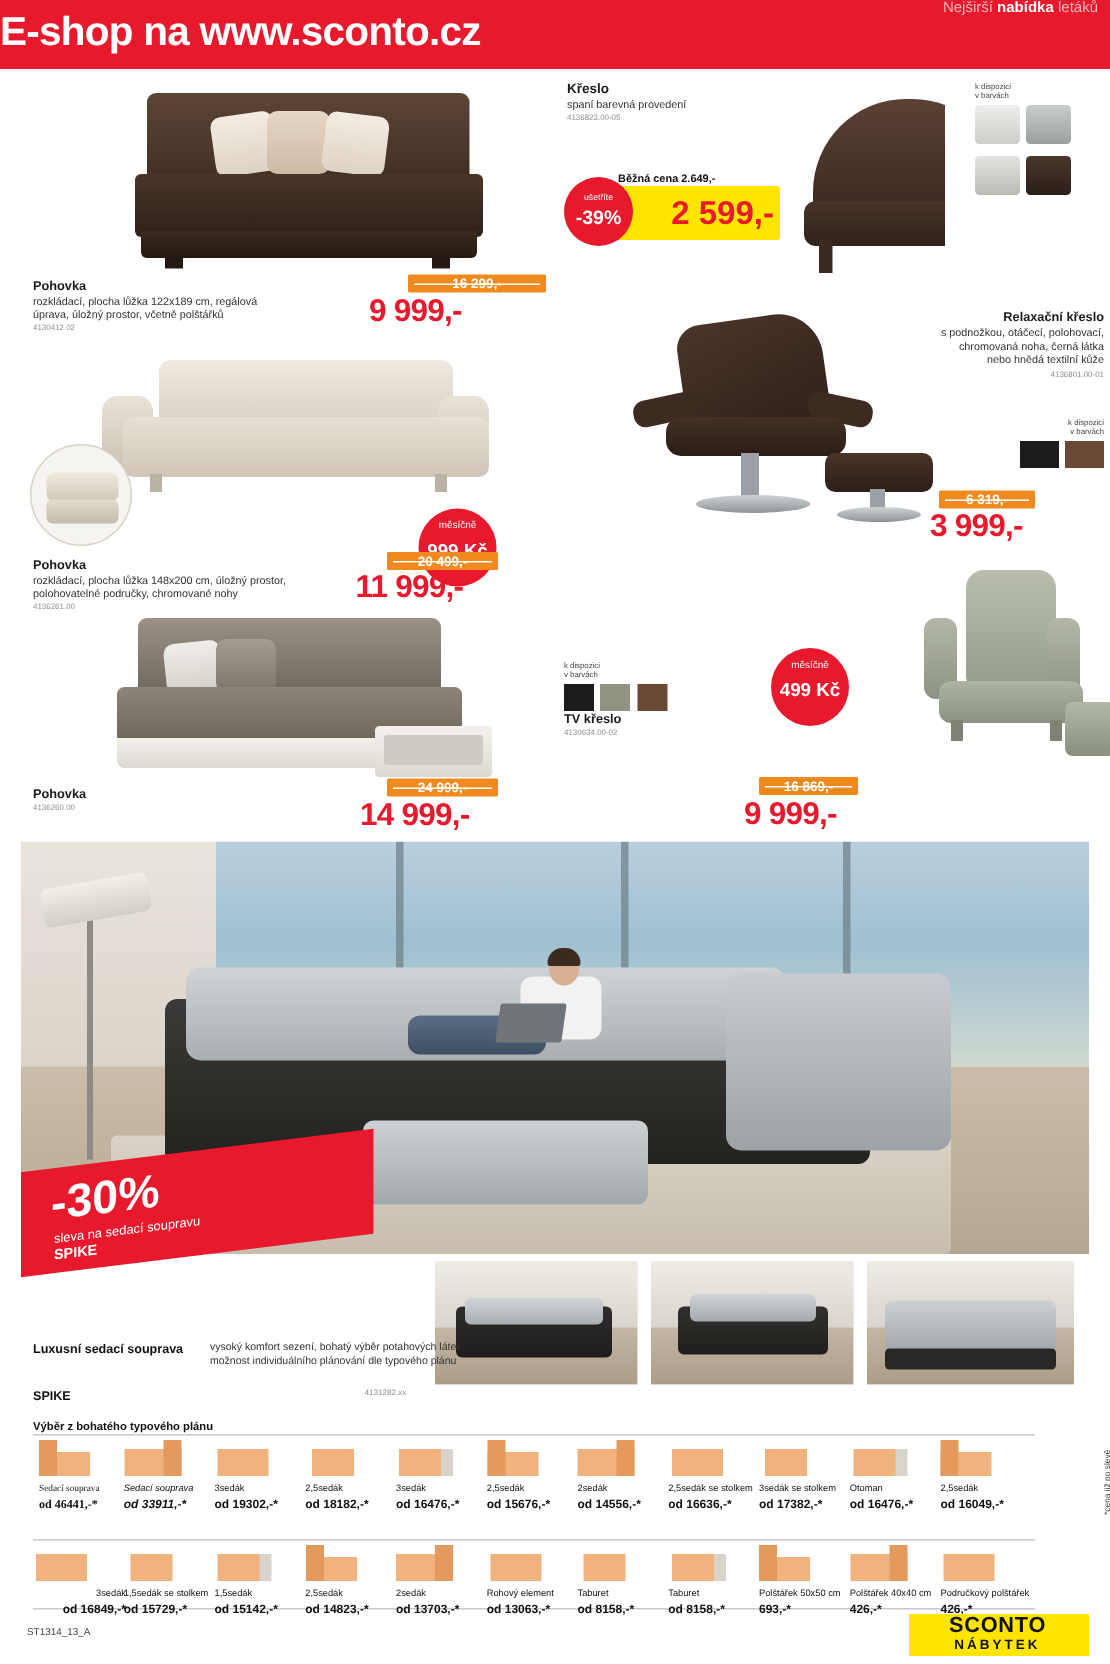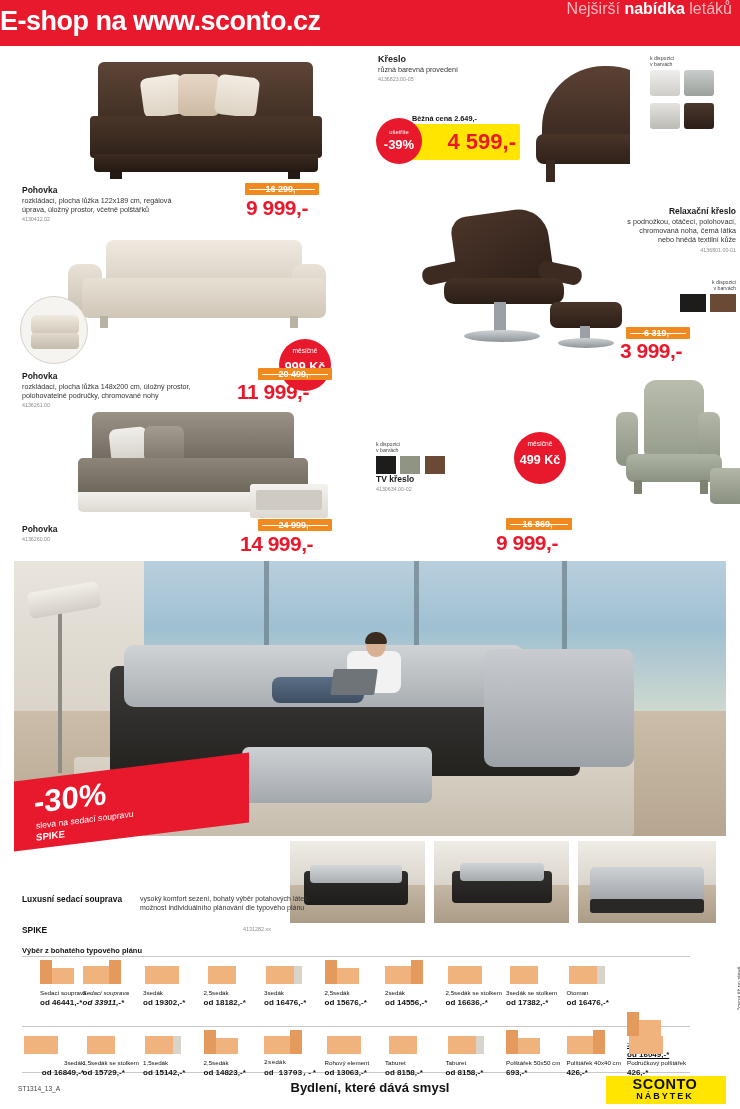--- a/index.html
+++ b/index.html
@@ -17,21 +17,21 @@
     background:#e8192c;
   }
   .topbar-title {
     position:absolute; left:0; top:6px; width:560px;
     text-align:left;
     color:#fff; font-size:27px; font-weight:bold; letter-spacing:-0.5px;
   }
   .wm { position:absolute; right:8px; top:2px; text-align:right; }
   .wm-main { font-size:25px; font-weight:bold; color:#ffffff; letter-spacing:-0.5px; }
   .wm-main .gray { color:#b9b9b9; }
-  .wm-sub { font-size:16px; color:#f2b8bd; margin-top:-2px; }
+  .wm-sub { font-size:10px; color:#f2b8bd; margin-top:-2px; }
   .wm-sub b { color:#ffffff; font-weight:bold; }
 
   
   .upper { position:absolute; left:0; top:46px; width:740px; height:515px; }
   .col-left { position:absolute; left:0; top:0; width:368px; height:515px; background:#fff; }
   .col-right { position:absolute; left:368px; top:0; width:372px; height:515px; background:#fff; }
   .divider-v { position:absolute; left:367px; top:8px; width:1px; height:500px; background:#dcdcdc; }
 
   
   .prod { position:absolute; }
@@ -228,21 +228,21 @@
         <div class="sofa1-seat"></div>
         <div class="sofa1-base"></div>
         <div style="position:absolute; left:50px; top:116px; width:12px; height:10px; background:#241a13;"></div>
         <div style="position:absolute; left:228px; top:116px; width:12px; height:10px; background:#241a13;"></div>
       </div>
       <div class="prod" style="left:22px; top:139px; width:175px;">
         <div class="prod-name">Pohovka</div>
         <div class="prod-desc">rozkládací, plocha lůžka 122x189 cm, regálová úprava, úložný prostor, včetně polštářků</div>
         <div class="prod-code">4130412.02</div>
       </div>
-      <div class="oldprice" style="left:245px; top:137px; width:74px;">16 299,-</div>
+      <div class="oldprice" style="left:272px; top:137px; width:92px;">16 299,-</div>
       <div class="bigprice" style="left:246px; top:150px;">9 999,-</div>
 
       <div class="img" style="left:54px; top:188px; width:290px; height:110px;">
         <div class="sofa2-back"></div>
         <div class="sofa2-arm" style="left:14px;"></div>
         <div class="sofa2-arm" style="left:238px;"></div>
         <div class="sofa2-seat"></div>
         <div style="position:absolute; left:46px; top:82px; width:8px; height:12px; background:#b9b3a6;"></div>
         <div style="position:absolute; left:236px; top:82px; width:8px; height:12px; background:#b9b3a6;"></div>
       </div>
@@ -276,21 +276,21 @@
         <div class="prod-code">4136260.00</div>
       </div>
       <div class="oldprice" style="left:258px; top:473px; width:74px;">24 999,-</div>
       <div class="bigprice" style="left:240px; top:486px;">14 999,-</div>
     </div>
 
     <div class="col-right">
 
       <div class="prod" style="left:10px; top:8px; width:150px;">
         <div class="prod-name" style="font-size:9px;">Křeslo</div>
-        <div class="prod-desc">různá barevná provedení</div>
+        <div class="prod-desc">spaní barevná provedení</div>
         <div class="prod-code">4136823.00-05</div>
       </div>
 
       <div class="img" style="left:112px; top:16px; width:150px; height:130px;">
         <div class="chair-body"></div>
         <div class="chair-seat"></div>
         <div class="chair-leg" style="left:66px; top:98px;"></div>
 
       </div>
 
@@ -301,21 +301,21 @@
           <div style="width:30px;height:26px;background:linear-gradient(180deg,#c9cdcb,#9aa09c); display:inline-block; border-radius:3px;"></div>
         </div>
         <div style="margin-top:3px;">
           <div style="width:30px;height:26px;background:linear-gradient(180deg,#e5e3df,#bcbab5); display:inline-block; border-radius:3px;"></div>
           <div style="width:30px;height:26px;background:linear-gradient(180deg,#4b382d,#2a1e18); display:inline-block; border-radius:3px;"></div>
         </div>
       </div>
 
       <div style="position:absolute; left:44px; top:68px; font-size:7.3px; font-weight:bold; color:#111;">Běžná cena 2.649,-</div>
       <div class="yellowbox" style="left:40px; top:78px; width:112px; height:36px;"></div>
-      <div style="position:absolute; left:52px; top:83px; width:96px; text-align:right; color:#e8192c; font-size:22px; font-weight:bold;">4 599,-</div>
+      <div style="position:absolute; left:52px; top:83px; width:96px; text-align:right; color:#e8192c; font-size:22px; font-weight:bold;">2 599,-</div>
       <div class="save-circle" style="left:8px; top:72px;">
         <div class="s1">ušetříte</div>
         <div class="s2">-39%</div>
       </div>
 
       <div class="img" style="left:30px; top:160px; width:230px; height:150px;">
         <div class="relax-back"></div>
         <div style="position:absolute; left:24px; top:58px; width:44px; height:18px; background:#3d2b21; border-radius:8px; transform:rotate(-12deg);"></div>
         <div style="position:absolute; left:140px; top:58px; width:44px; height:18px; background:#3d2b21; border-radius:8px; transform:rotate(12deg);"></div>
         <div class="relax-seat"></div>
@@ -422,21 +422,21 @@
   <div class="lux-code">4131282.xx</div>
   <div class="plan-title">Výběr z bohatého typového plánu</div>
 
   <div class="sidenote">*cena již po slevě</div>
 
   <div class="hr-thin" style="left:22px; top:956px; width:668px;"></div>
   <div class="hr-thin" style="left:22px; top:1026px; width:668px;"></div>
   <div class="hr-thin" style="left:22px; top:1072px; width:668px;"></div>
 
   <div id="grid-row1">
-      <div class="gcell" style="position: absolute; left: 40px; top: 960px;">
+      <div class="gcell" style="position: absolute; left: 26px; top: 960px; font-family: Liberation Serif, serif;">
         <div class="gicon">
           <div style="position:absolute;left:0;top:8px;width:34px;height:16px;background:#f0b37e;"></div>
           <div style="position:absolute;left:0;top:0;width:12px;height:24px;background:#e39a5c;"></div>
         </div>
         <div class="gname">Sedací souprava</div>
         <div class="gprice">od 46441,-*</div>
       </div>
       <div class="gcell" style="position: absolute; left: 82.5px; top: 960px; font-style: italic;">
         <div class="gicon">
           <div style="position:absolute;left:0;top:6px;width:38px;height:18px;background:#f0b37e;"></div>
@@ -498,21 +498,21 @@
         <div class="gprice">od 17382,-*</div>
       </div>
       <div class="gcell" style="position: absolute; left: 566.5px; top: 960px;">
         <div class="gicon">
           <div style="position:absolute;left:2px;top:6px;width:32px;height:18px;background:#f0b37e;"></div>
           <div style="position:absolute;left:30px;top:6px;width:8px;height:18px;background:#d9d4cb;"></div>
         </div>
         <div class="gname">Otoman</div>
         <div class="gprice">od 16476,-*</div>
       </div>
-      <div class="gcell" style="position: absolute; left: 627px; top: 1012px; text-decoration: underline;">
+      <div class="gcell" style="position: absolute; left: 627px; top: 960px;">
         <div class="gicon">
           <div style="position:absolute;left:0;top:8px;width:34px;height:16px;background:#f0b37e;"></div>
           <div style="position:absolute;left:0;top:0;width:12px;height:24px;background:#e39a5c;"></div>
         </div>
         <div class="gname">2,5sedák</div>
         <div class="gprice">od 16049,-*</div>
       </div>
     </div>
   <div id="grid-row2">
       <div class="gcell" style="position: absolute; left: 22px; top: 1030px; text-align: right;">
@@ -538,21 +538,21 @@
         <div class="gprice">od 15142,-*</div>
       </div>
       <div class="gcell" style="position: absolute; left: 203.5px; top: 1030px;">
         <div class="gicon">
           <div style="position:absolute;left:0;top:8px;width:34px;height:16px;background:#f0b37e;"></div>
           <div style="position:absolute;left:0;top:0;width:12px;height:24px;background:#e39a5c;"></div>
         </div>
         <div class="gname">2,5sedák</div>
         <div class="gprice">od 14823,-*</div>
       </div>
-      <div class="gcell" style="position: absolute; left: 264px; top: 1030px; font-family: Liberation Mono, monospace;">
+      <div class="gcell" style="position: absolute; left: 264px; top: 1030px;">
         <div class="gicon">
           <div style="position:absolute;left:0;top:6px;width:38px;height:18px;background:#f0b37e;"></div>
           <div style="position:absolute;left:26px;top:0;width:12px;height:24px;background:#e39a5c;"></div>
         </div>
         <div class="gname">2sedák</div>
         <div class="gprice">od 13703,-*</div>
       </div>
       <div class="gcell" style="position: absolute; left: 324.5px; top: 1030px;">
         <div class="gicon">
           <div style="position:absolute;left:2px;top:6px;width:34px;height:18px;background:#f0b37e;"></div>
@@ -595,18 +595,17 @@
         <div class="gicon">
           <div style="position:absolute;left:2px;top:6px;width:34px;height:18px;background:#f0b37e;"></div>
         </div>
         <div class="gname">Područkový polštářek</div>
         <div class="gprice">426,-*</div>
       </div>
     </div>
 
   <div class="footer"></div>
   <div class="footer-code">ST1314_13_A</div>
-  <div class="footer-slogan">Bydlení, které dává smysl</div>
   <div class="logo"></div>
   <div class="logo-t1">SCONTO</div>
   <div class="logo-t2">NÁBYTEK</div>
 
 </div>
 
 </body></html>

